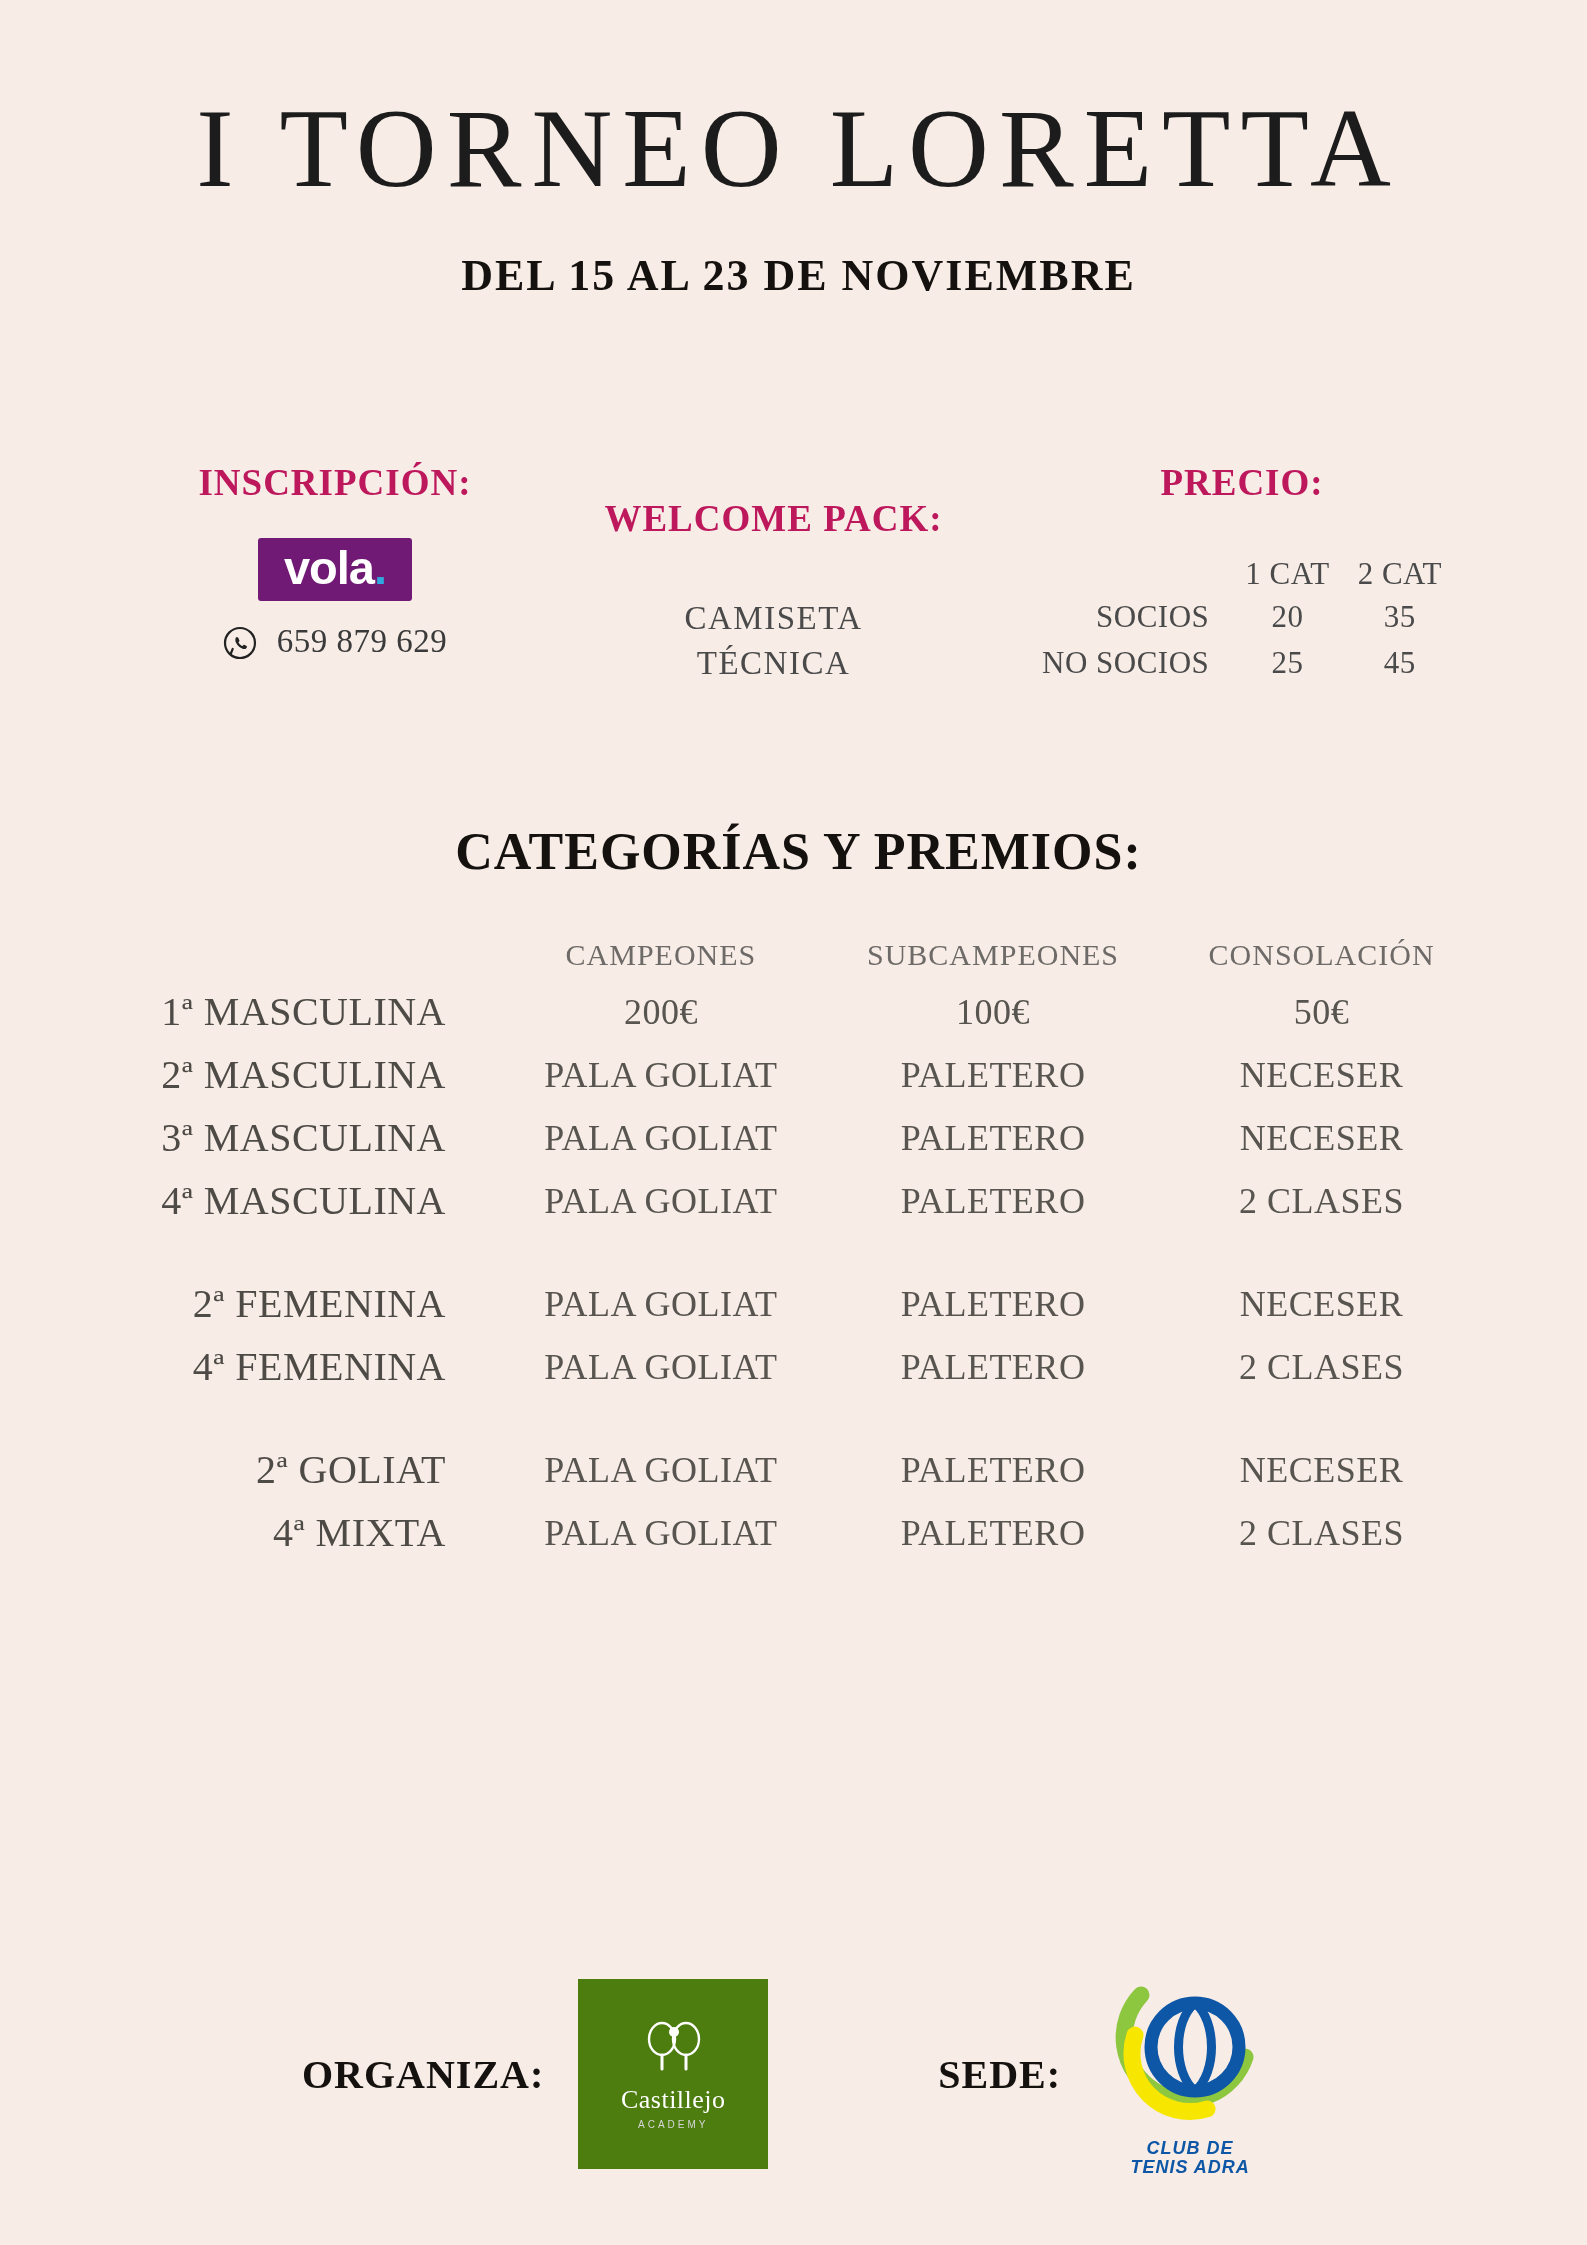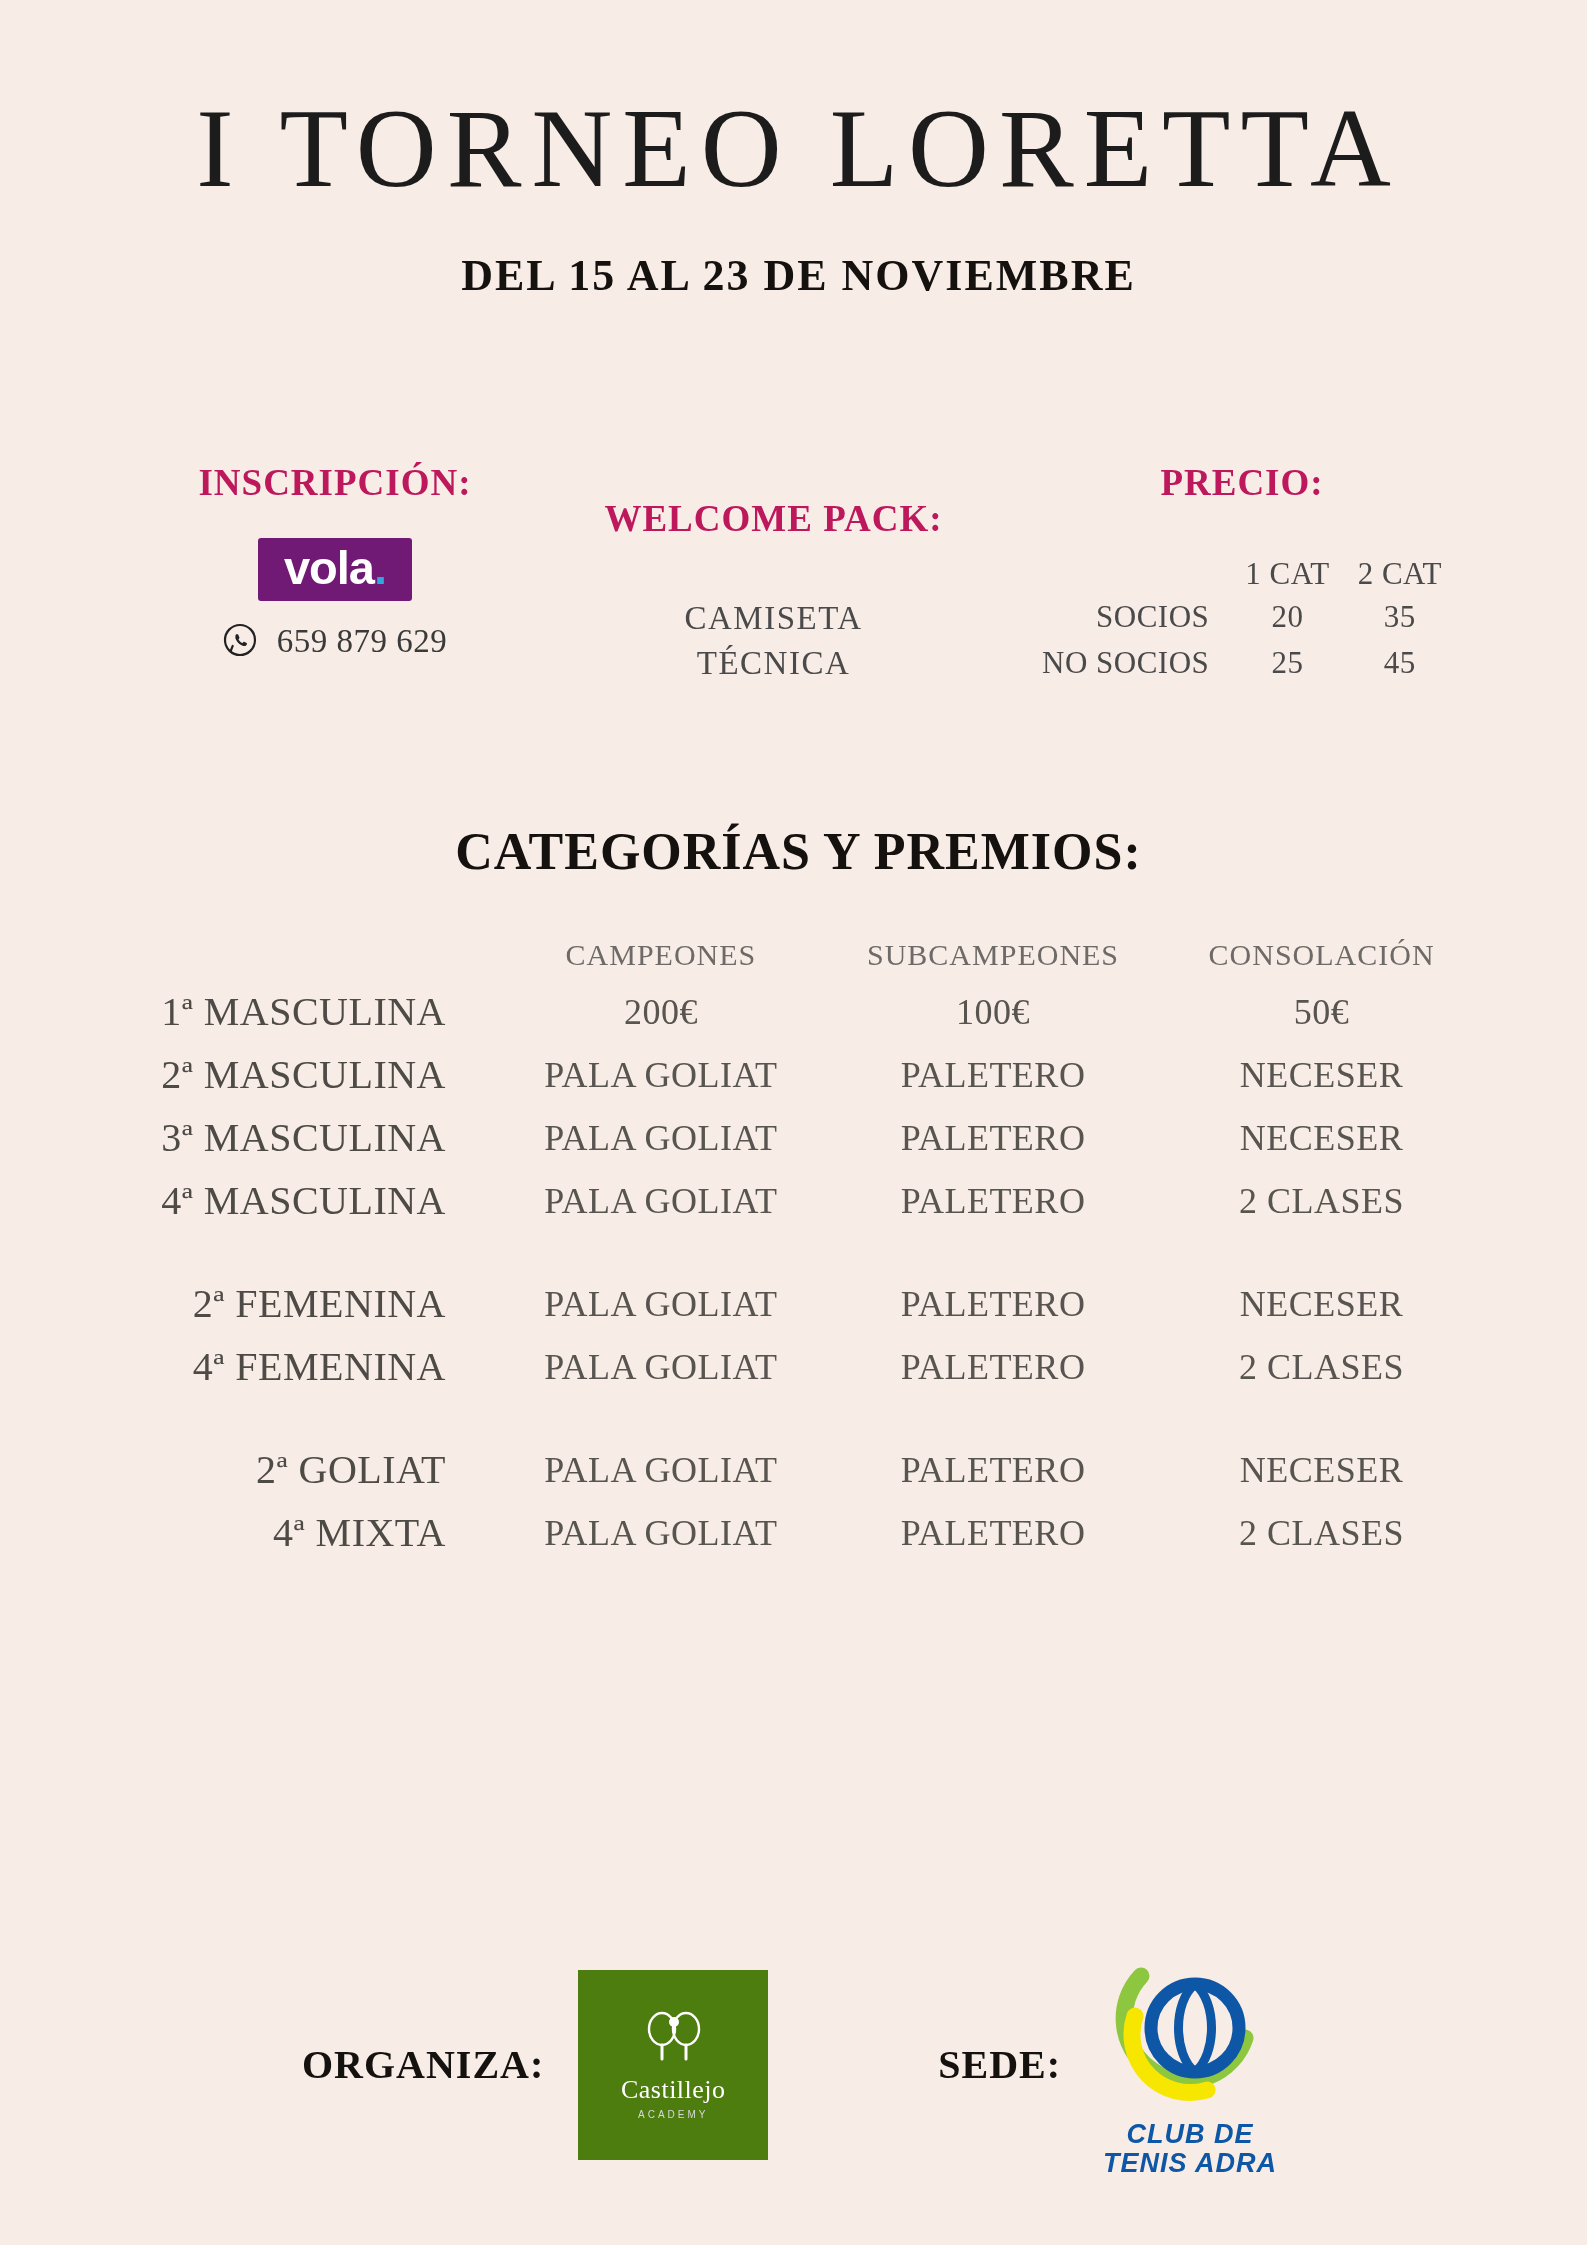--- a/index.html
+++ b/index.html
@@ -84,21 +84,21 @@
     letter-spacing: -1px;
     padding: 6px 26px 10px 26px;
     border-radius: 3px;
     line-height: 1;
     display: inline-block;
   }
   .vola-logo .dot { color: #2fa8e0; }
 
   .phone-line {
     display: flex;
-    align-items: flex-start;
+    align-items: flex-end;
     gap: 20px;
     margin-top: 22px;
     font-size: 33px;
     color: #3a3a3a;
     letter-spacing: 0.5px;
   }
   .wa-icon svg { display: block; }
 
   .welcome-text {
     text-align: center;
@@ -228,21 +228,21 @@
 
   .tenis-adra {
     display: flex;
     flex-direction: column;
     align-items: center;
   }
   .tenis-adra .ta-text {
     font-family: "Liberation Sans", sans-serif;
     font-weight: bold;
     font-style: italic;
-    font-size: 27px;
+    font-size: 18px;
     line-height: 1.05;
     color: #0d57a6;
     letter-spacing: 1px;
     text-align: center;
     margin-top: 4px;
   }
 </style>
 </head>
 <body>
 

